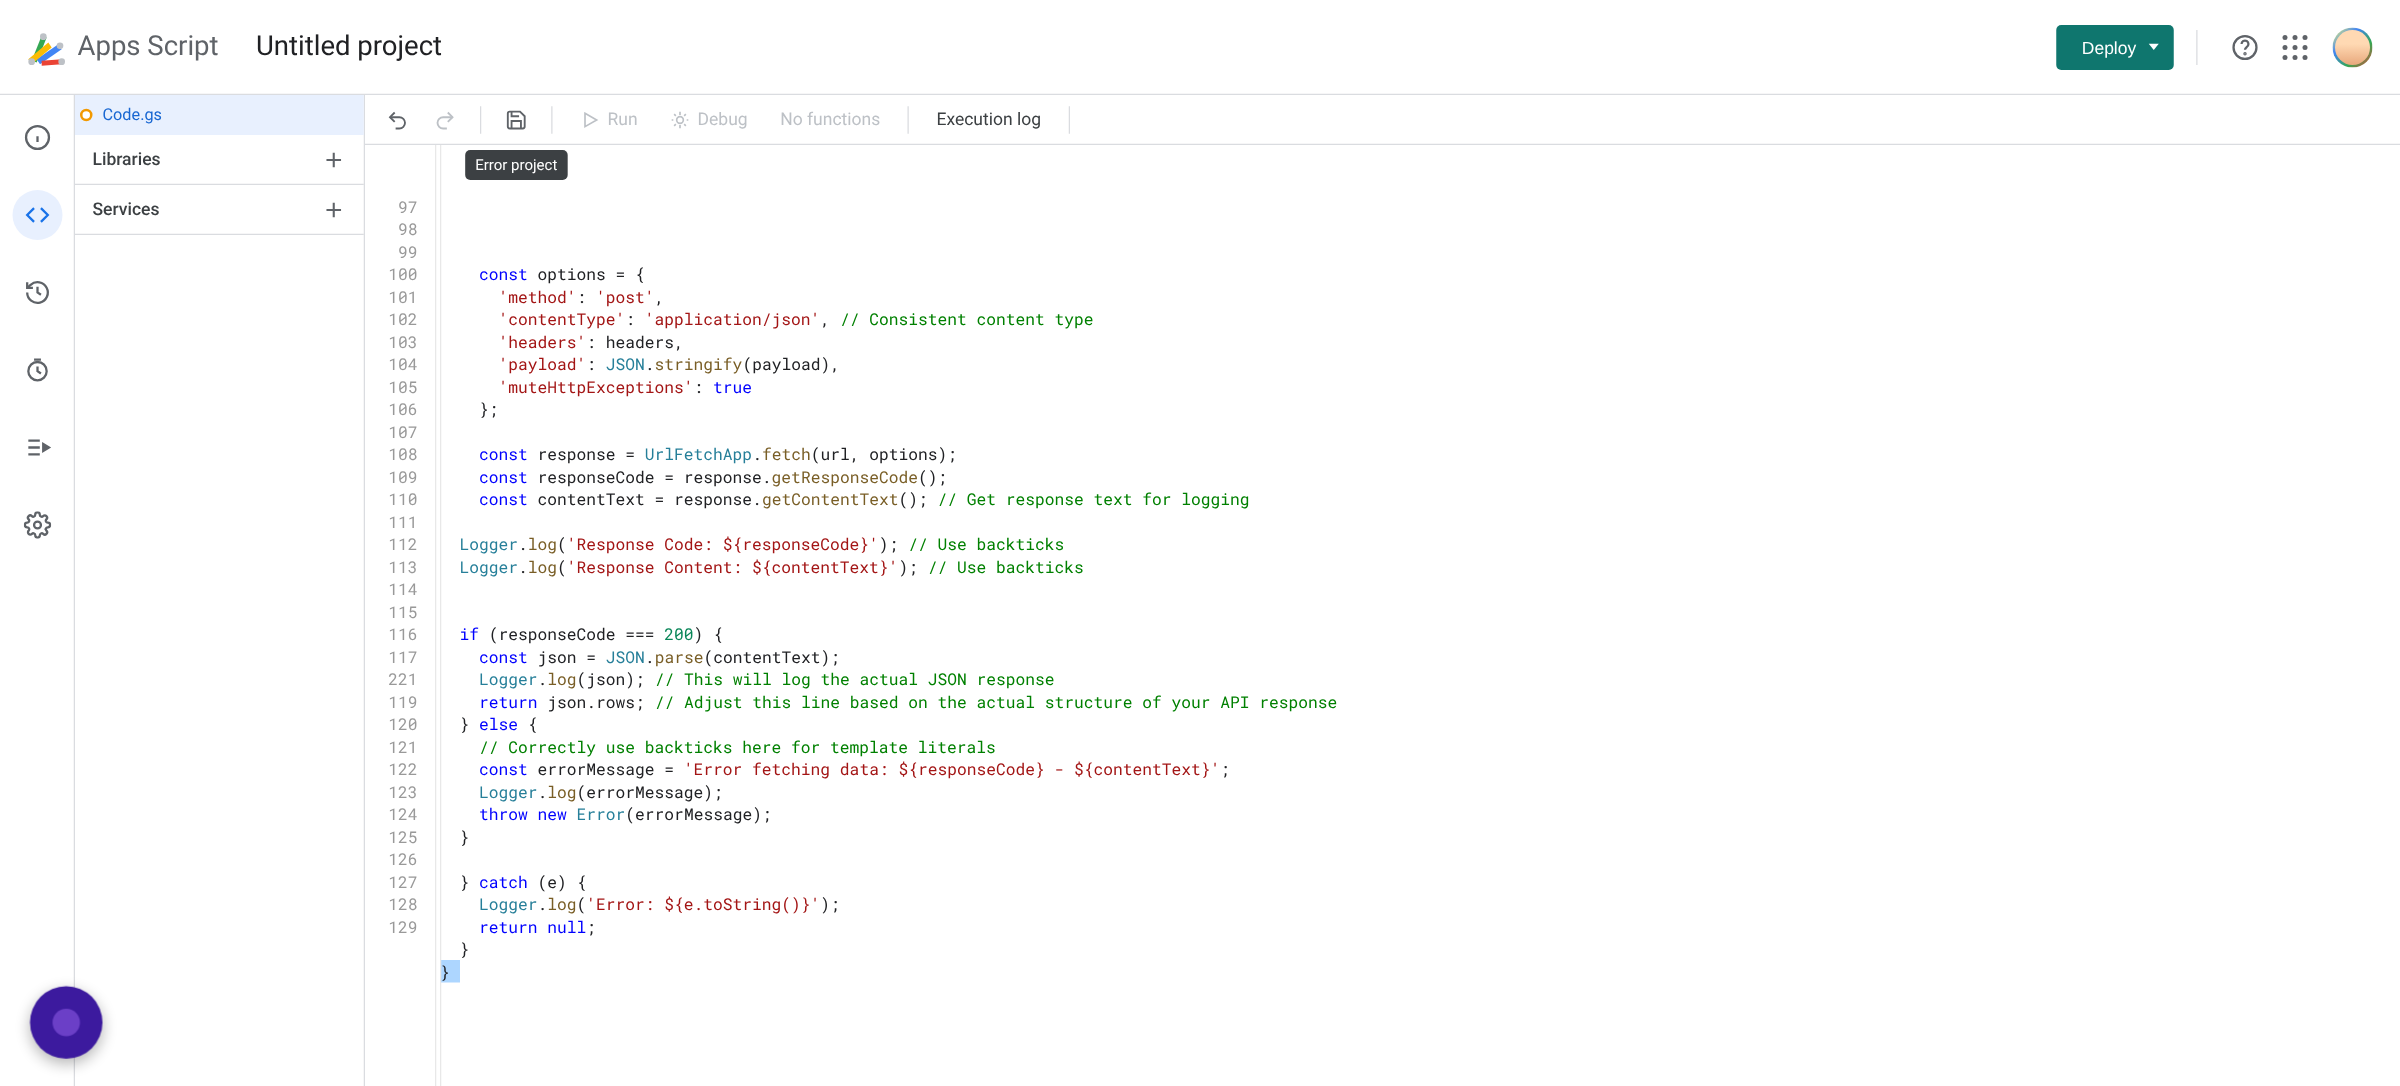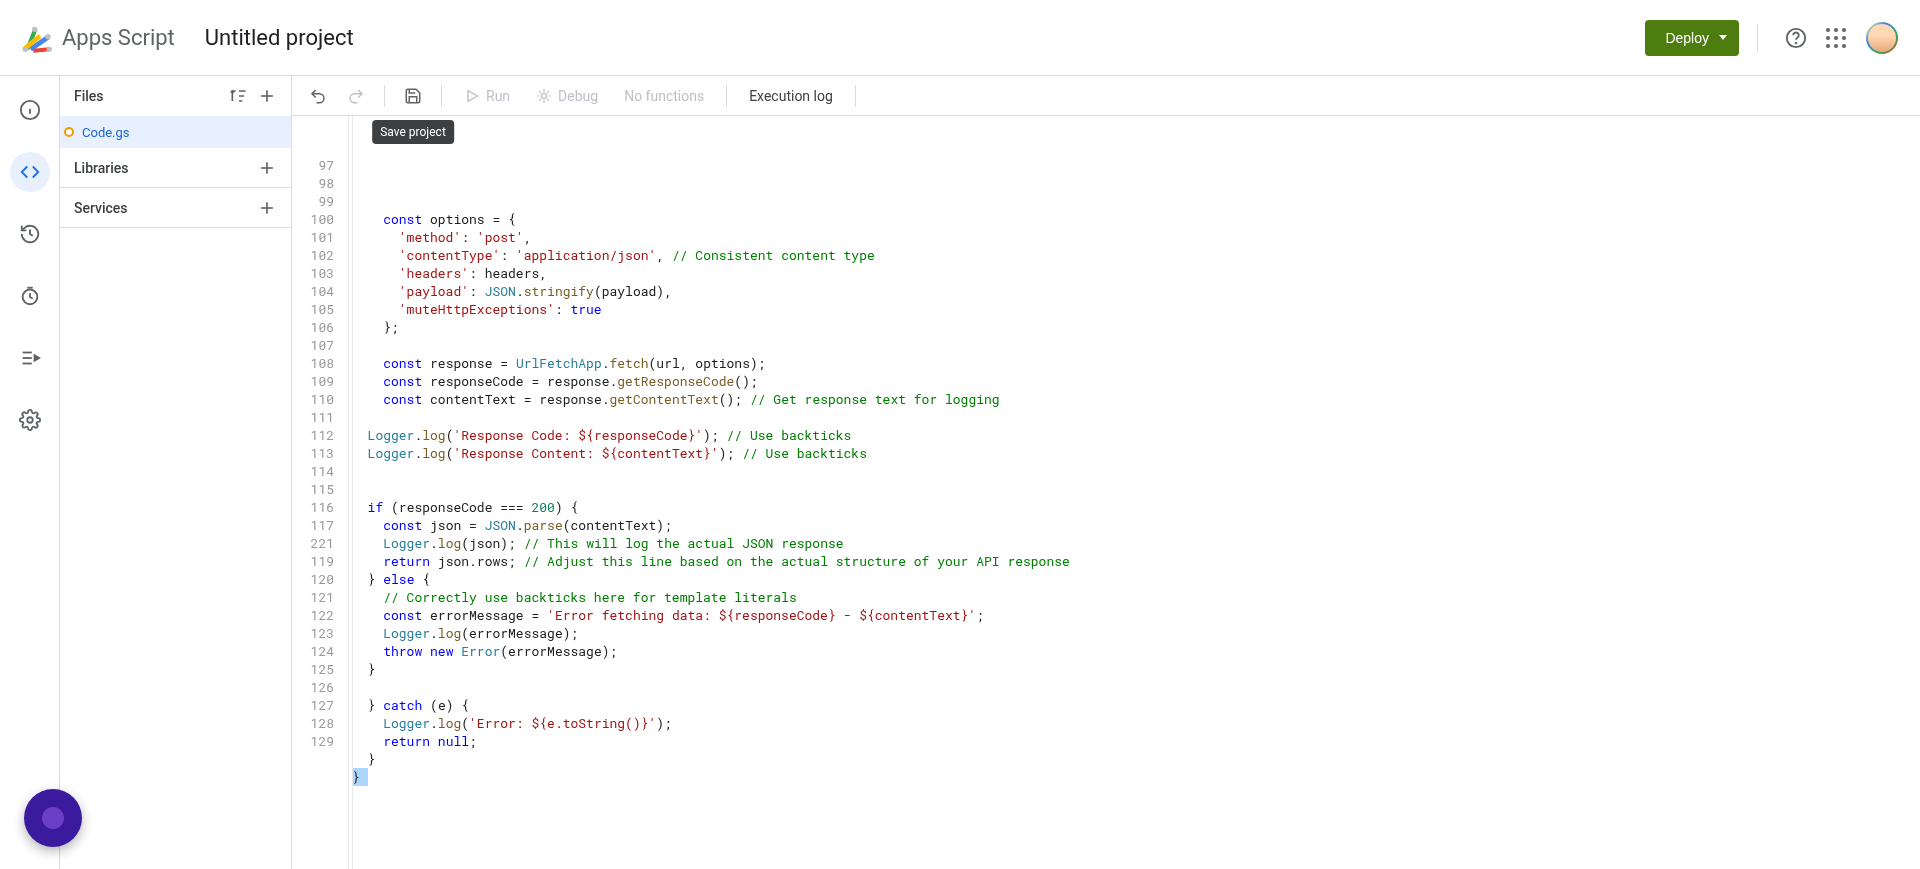--- a/index.html
+++ b/index.html
@@ -3,21 +3,21 @@
 <meta charset="utf-8">
 <style>
 * { margin: 0; padding: 0; box-sizing: border-box; }
 body { font-family: "Google Sans", Roboto, Arial, sans-serif; font-size: 14px; color: #202124; background: #fff; overflow: hidden; }
 .header { height: 76px; display: flex; align-items: center; padding: 0 20px; border-bottom: 1px solid #dadce0; }
 .logo-wrap { display: flex; align-items: center; gap: 10px; }
 .logo-svg { width: 32px; height: 32px; }
 .app-name { font-size: 22px; color: #5f6368; font-weight: 400; margin-right: 30px; }
 .project-title { font-size: 22px; color: #202124; font-weight: 400; }
 .header-spacer { flex: 1; }
-.deploy-btn { background: #4d7c0f; color: #fff; border: none; border-radius: 4px; height: 36px; padding: 0 12px 0 20px; display: flex; align-items: center; font-size: 14px; font-weight: 500; cursor: pointer; gap: 10px; }
+.deploy-btn { background: #0f766e; color: #fff; border: none; border-radius: 4px; height: 36px; padding: 0 12px 0 20px; display: flex; align-items: center; font-size: 14px; font-weight: 500; cursor: pointer; gap: 10px; }
 .deploy-arrow { border-left: 4px solid transparent; border-right: 4px solid transparent; border-top: 5px solid #fff; }
 .vdiv { width: 1px; height: 28px; background: #dadce0; margin: 0 18px; }
 .hicon { width: 24px; height: 24px; color: #5f6368; cursor: pointer; margin: 0 8px; display: flex; align-items: center; justify-content: center; }
 .hicon svg { width: 22px; height: 22px; }
 .apps-grid { display: grid; grid-template-columns: repeat(3, 4px); grid-template-rows: repeat(3, 4px); gap: 4px; }
 .apps-grid div { width: 4px; height: 4px; background: #5f6368; border-radius: 50%; }
 .avatar { width: 36px; height: 36px; border-radius: 50%; background: linear-gradient(135deg,#ff6,#4285f4,#34a853,#ea4335); border: 2px solid transparent; background-clip: padding-box; position: relative; margin-left: 8px; }
 .avatar::before { content:''; position:absolute; inset:2px; border-radius:50%; background: linear-gradient(180deg,#ffd9b3 40%,#e8a87c 100%); }
 
 .main { display: flex; height: calc(100vh - 65px); }
@@ -149,38 +149,20 @@
       </div>
     <div class="rail-btn">
         <svg viewBox="0 0 24 24" fill="none" stroke="currentColor" stroke-width="2">
           <circle cx="12" cy="12" r="3"></circle>
           <path d="M19.4 15a1.7 1.7 0 0 0 .34 1.87l.06.06a2 2 0 1 1-2.83 2.83l-.06-.06a1.7 1.7 0 0 0-1.87-.34 1.7 1.7 0 0 0-1 1.56V21a2 2 0 1 1-4 0v-.09a1.7 1.7 0 0 0-1-1.56 1.7 1.7 0 0 0-1.87.34l-.06.06a2 2 0 1 1-2.83-2.83l.06-.06a1.7 1.7 0 0 0 .34-1.87 1.7 1.7 0 0 0-1.56-1H3a2 2 0 1 1 0-4h.09a1.7 1.7 0 0 0 1.56-1 1.7 1.7 0 0 0-.34-1.87l-.06-.06a2 2 0 1 1 2.83-2.83l.06.06a1.7 1.7 0 0 0 1.87.34H9a1.7 1.7 0 0 0 1-1.56V3a2 2 0 1 1 4 0v.09a1.7 1.7 0 0 0 1 1.56 1.7 1.7 0 0 0 1.87-.34l.06-.06a2 2 0 1 1 2.83 2.83l-.06.06a1.7 1.7 0 0 0-.34 1.87V9a1.7 1.7 0 0 0 1.56 1H21a2 2 0 1 1 0 4h-.09a1.7 1.7 0 0 0-1.56 1z"></path>
         </svg>
       </div>
   </div>
 
   <div class="files-panel">
-    <div class="panel-row">
-      <span class="panel-label">Files</span>
-      <div class="panel-icons">
-        <span class="small-icon">
-            <svg viewBox="0 0 24 24" fill="none" stroke="currentColor" stroke-width="2">
-              <path d="M4 18 L4 6 L8 6"></path>
-              <path d="M12 6 L20 6 M12 12 L18 12 M12 18 L16 18"></path>
-              <polyline points="2 8 4 6 6 8"></polyline>
-            </svg>
-          </span>
-        <span class="small-icon">
-            <svg viewBox="0 0 24 24" stroke="currentColor" stroke-width="2">
-              <line x1="12" y1="5" x2="12" y2="19"></line>
-              <line x1="5" y1="12" x2="19" y2="12"></line>
-            </svg>
-          </span>
-      </div>
-    </div>
     <div class="file-item">
       <span class="orange-dot"></span>
       <span>Code.gs</span>
     </div>
     <div class="panel-row sep">
       <span class="panel-label">Libraries</span>
       <span class="small-icon">
           <svg viewBox="0 0 24 24" stroke="currentColor" stroke-width="2">
             <line x1="12" y1="5" x2="12" y2="19"></line>
             <line x1="5" y1="12" x2="19" y2="12"></line>
@@ -212,21 +194,21 @@
             <path d="M20 9 h-10 a6 6 0 0 0 0 12 h4"></path>
           </svg>
         </div>
       <div class="tdiv"></div>
       <div class="tbtn">
         <svg viewBox="0 0 24 24" fill="none" stroke="currentColor" stroke-width="2">
             <path d="M19 21H5a2 2 0 0 1-2-2V5a2 2 0 0 1 2-2h11l5 5v11a2 2 0 0 1-2 2z"></path>
             <polyline points="17 21 17 13 7 13 7 21"></polyline>
             <polyline points="7 3 7 8 15 8"></polyline>
           </svg>
-        <div class="tooltip">Save project</div>
+        <div class="tooltip">Error project</div>
       </div>
       <div class="tdiv"></div>
       <div class="ttext disabled">
           <svg viewBox="0 0 24 24" fill="none" stroke="currentColor" stroke-width="2">
             <polygon points="6 4 20 12 6 20"></polygon>
           </svg>
           <span>Run</span>
         </div>
       <div class="ttext disabled">
           <svg viewBox="0 0 24 24" fill="none" stroke="currentColor" stroke-width="2">

